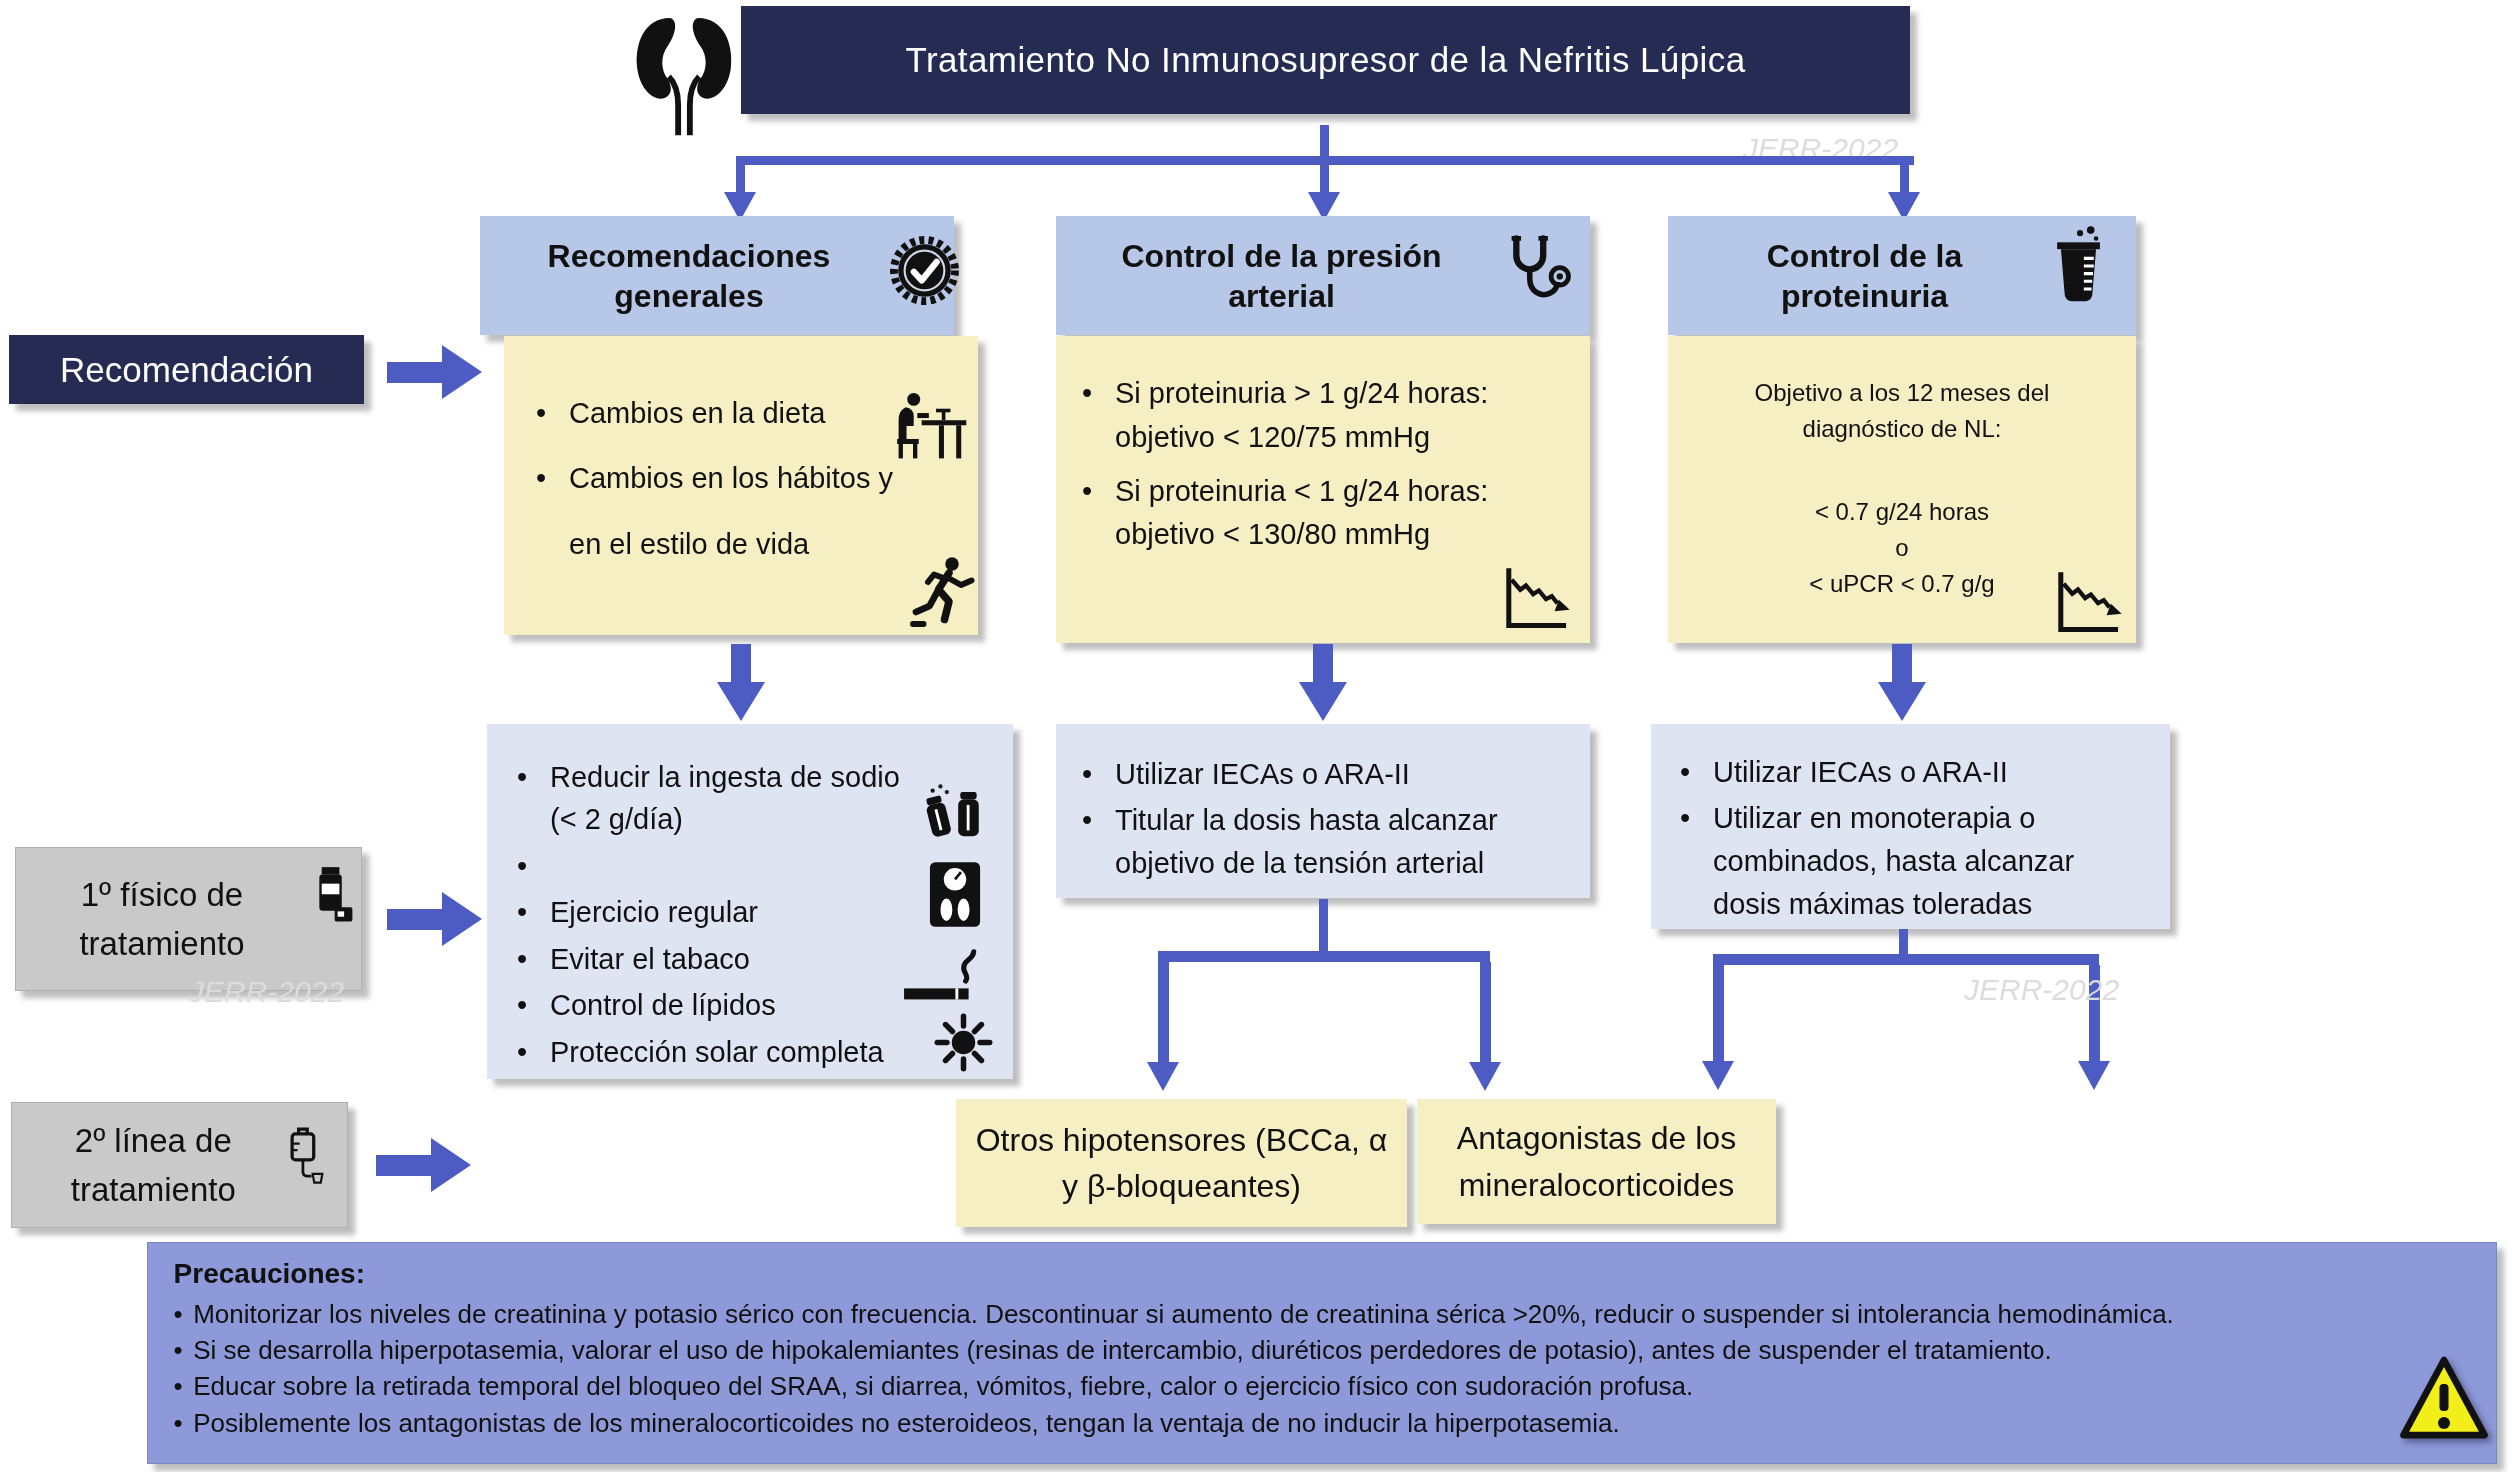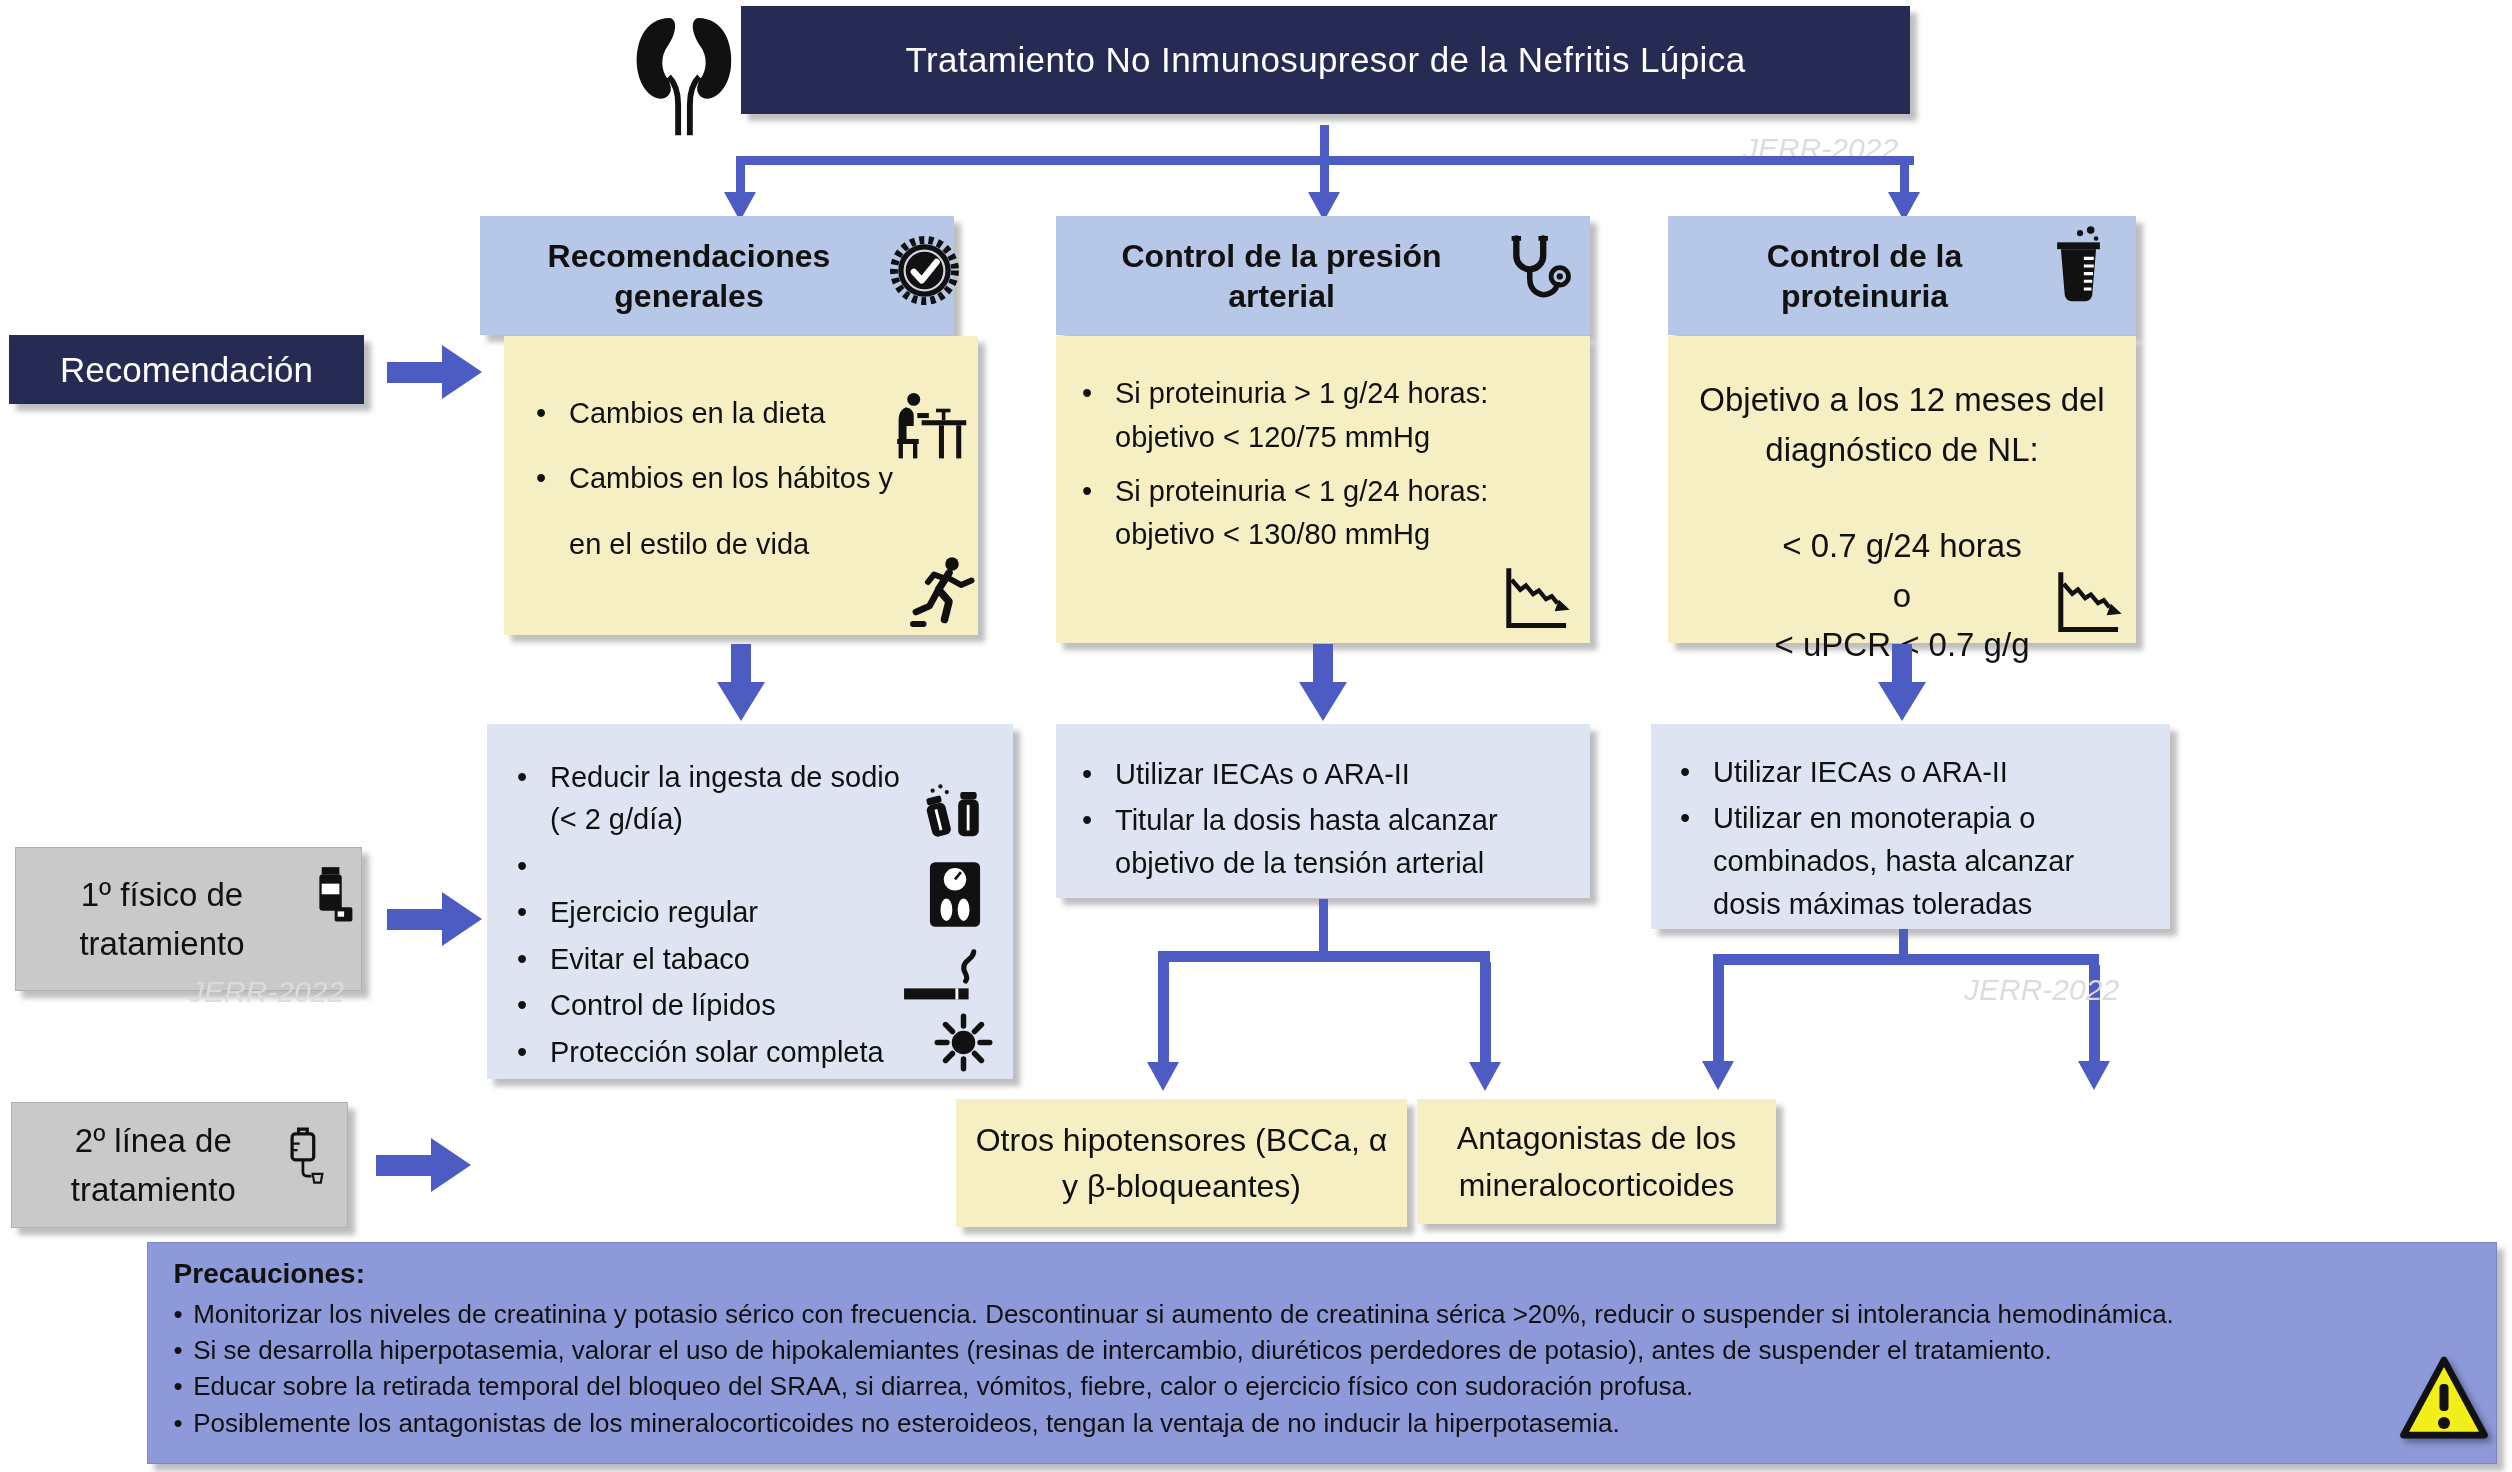--- a/index.html
+++ b/index.html
@@ -163,21 +163,21 @@
     </ul>
   </div>
   <div class="abs" style="left:1499px;top:564px;width:74px;height:68px;">
     <svg width="74" height="68" viewBox="0 0 100 95">
       <path d="M12 6 V86 H92" stroke="#111" stroke-width="7" fill="none"></path>
       <path d="M16 22 l12 14 8 -6 10 12 8 -5 10 12 8 -4 8 10" stroke="#111" stroke-width="6" fill="none"></path>
       <polygon points="82,50 97,64 76,66" fill="#111"></polygon>
     </svg>
   </div>
 
-  <div class="abs notebox shadow" style="left:1668px;top:336px;width:468px;height:307px;box-sizing:border-box;padding-top:39px;text-align:center;font-size:33px;line-height:1.5;">
+  <div class="abs notebox shadow" style="left:1668px;top:336px;width:468px;height:307px;box-sizing:border-box;padding-top:39px;text-align:center;font-size:24px;line-height:1.5;">
     <div style="width:406px;margin:0 auto;">Objetivo a los 12 meses del diagnóstico de NL:</div>
     <div style="margin-top:47px;">&lt; 0.7 g/24 horas</div>
     <div>o</div>
     <div>&lt; uPCR &lt; 0.7 g/g</div>
   </div>
   <div class="abs" style="left:2051px;top:568px;width:74px;height:68px;">
     <svg width="74" height="68" viewBox="0 0 100 95">
       <path d="M12 6 V86 H92" stroke="#111" stroke-width="7" fill="none"></path>
       <path d="M16 22 l12 14 8 -6 10 12 8 -5 10 12 8 -4 8 10" stroke="#111" stroke-width="6" fill="none"></path>
       <polygon points="82,50 97,64 76,66" fill="#111"></polygon>

